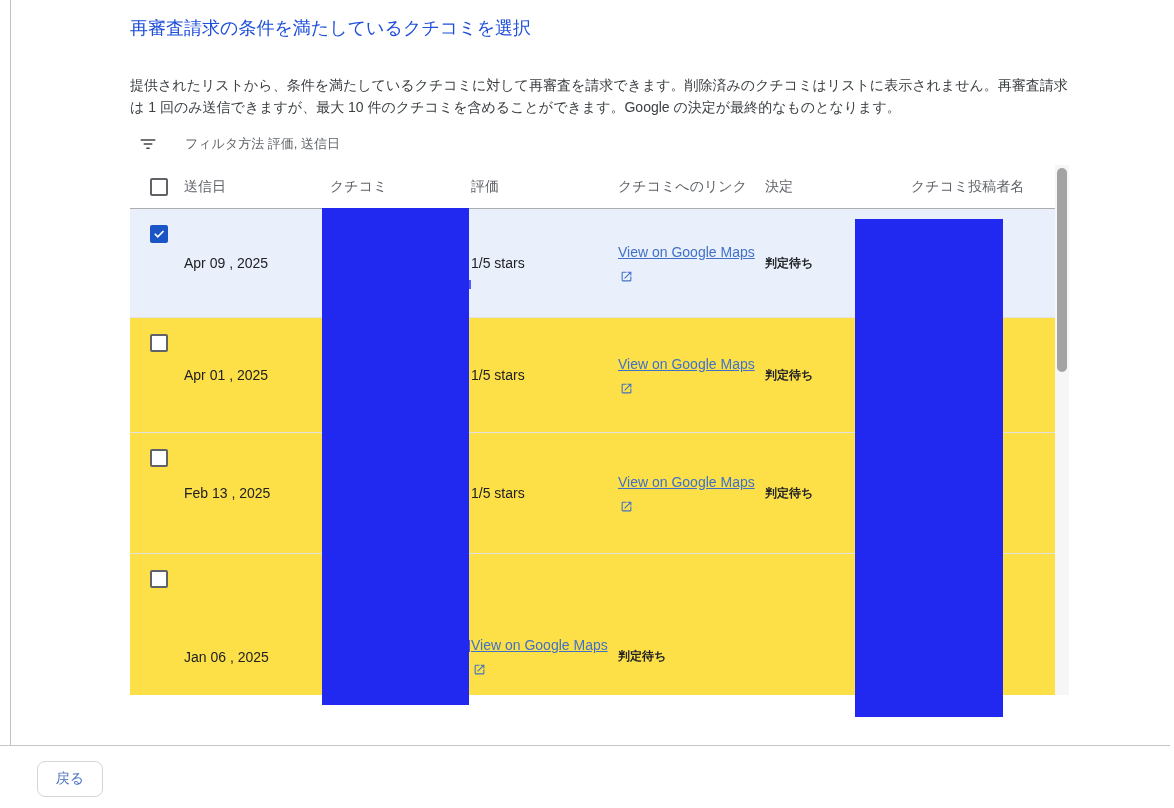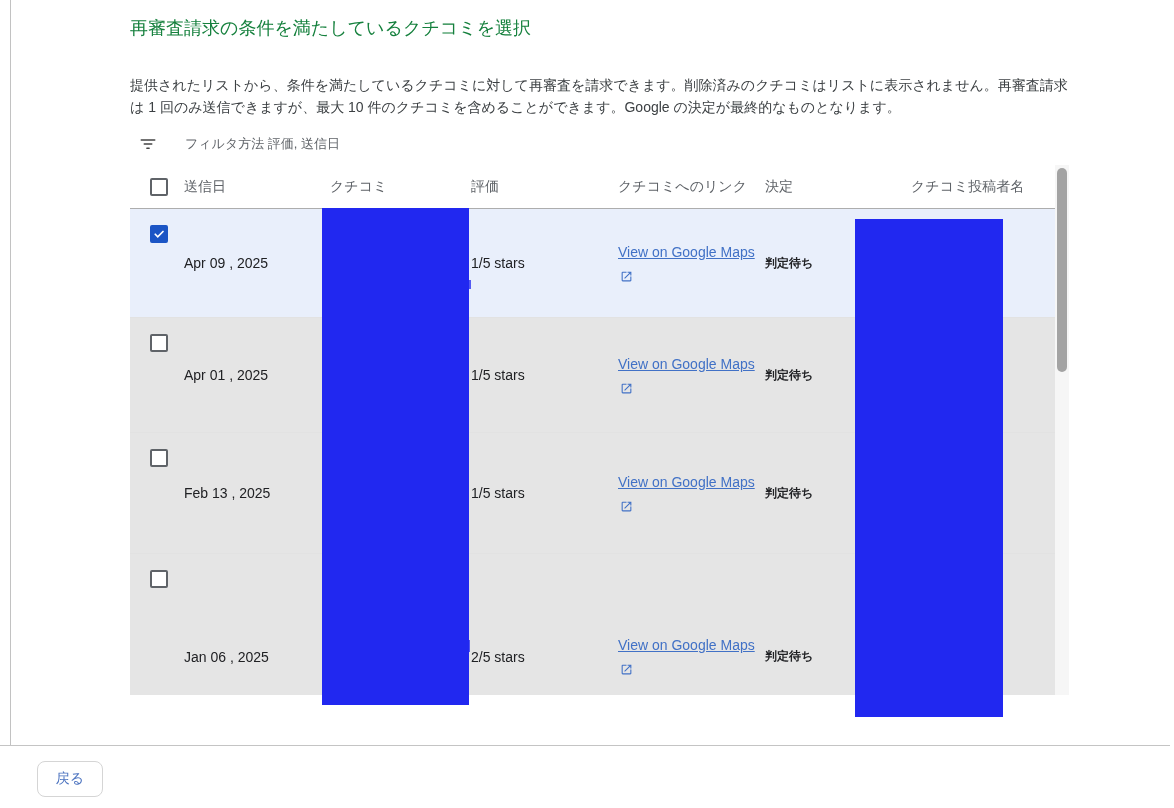--- a/index.html
+++ b/index.html
@@ -1,34 +1,34 @@
 <!DOCTYPE html>
 <html style="--accent: #1b55c5; --link: #4171c6; --redaction: #2128f0; --selected-bg: #e9effb;"><head>
 <meta charset="utf-8">
 <style>
   * { margin:0; padding:0; box-sizing:border-box; }
   html,body { width:1174px; height:808px; background:#fff; position:relative;
     font-family:"Liberation Sans", sans-serif; color:#202124; overflow:hidden; }
 
   .dialog-left-border { position:absolute; left:10px; top:0; width:1px; height:808px; background:#c2c2c2; }
 
-  .page-title { position:absolute; left:130px; top:16px; font-size:18px; font-weight:400; color:#15803d; }
+  .page-title { position:absolute; left:130px; top:16px; font-size:18px; font-weight:400; color:#1d4ed8; }
 
   .page-description { position:absolute; left:130px; top:62px; width:938px;
     font-size:14px; line-height:22px; color:#3c4043; white-space:pre-line;margin-top:12px; }
 
   .filter-row { position:absolute; left:138px; top:132px; height:24px; display:flex; align-items:center; cursor:pointer; }
   .filter-icon { width:20px; height:20px; margin-right:27px; display:flex; align-items:center; justify-content:center; }
   .filter-label { font-size:13px; color:#5f6368; }
 
   
   .table-viewport { position:absolute; left:130px; top:165px; width:925px; height:530px; overflow:hidden; }
   .thead { display:flex; height:44px; align-items:center; border-bottom:1px solid #adadad; }
   .hcell { font-size:12.5px; color:#5f6368; }
-  .trow { display:flex; border-bottom:1px solid #e2e2e2; background:#e5e5e5; }
+  .trow { display:flex; border-bottom:1px solid #e2e2e2; background:#fde047; }
   .trow.selected { background:var(--selected-bg, #e9effb); }
   .trow:nth-child(1) { height:109px; }
   .trow:nth-child(2) { height:115px; }
   .trow:nth-child(3) { height:121px; }
   .trow:nth-child(4) { height:206px; }
   .cell { display:flex; align-items:center; font-size:14px; }
   .c-check { width:54px; padding-left:20px; align-items:flex-start; padding-top:16px; }
   .thead .c-check { align-items:center; padding-top:0; }
   .c-date { width:146px; }
   .c-review { width:141px; }
@@ -177,23 +177,20 @@
         <div class="cell c-author"></div>
       </div>
       <div class="trow">
         <div class="cell c-check">
           <div class="checkbox"></div>
         </div>
         <div class="cell c-date">
           <span>Jan 06 , 2025</span>
         </div>
         <div class="cell c-review"></div>
-        <div class="cell c-rating">
-          <span>2/5 stars</span>
-        </div>
         <div class="cell c-link">
           <div class="link-wrap">
             <a class="maps-link">View on Google Maps</a>
             <svg class="ext-icon" viewBox="0 0 24 24">
               <path fill="#4171c6" d="M19 19H5V5h7V3H5a2 2 0 0 0-2 2v14a2 2 0 0 0 2 2h14c1.1 0 2-.9 2-2v-7h-2v7zM14 3v2h3.59l-9.83 9.83 1.41 1.41L19 6.41V10h2V3h-7z"></path>
             </svg>
           </div>
         </div>
         <div class="cell c-decision">
           <span class="decision">判定待ち</span>

